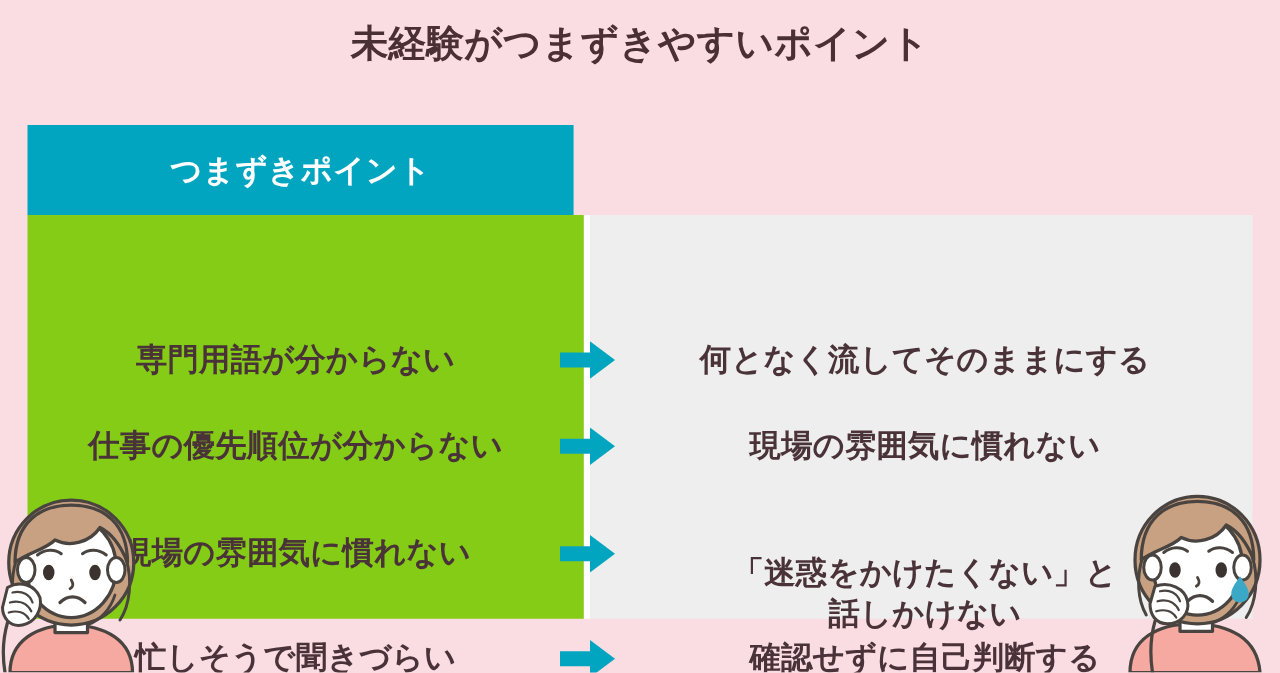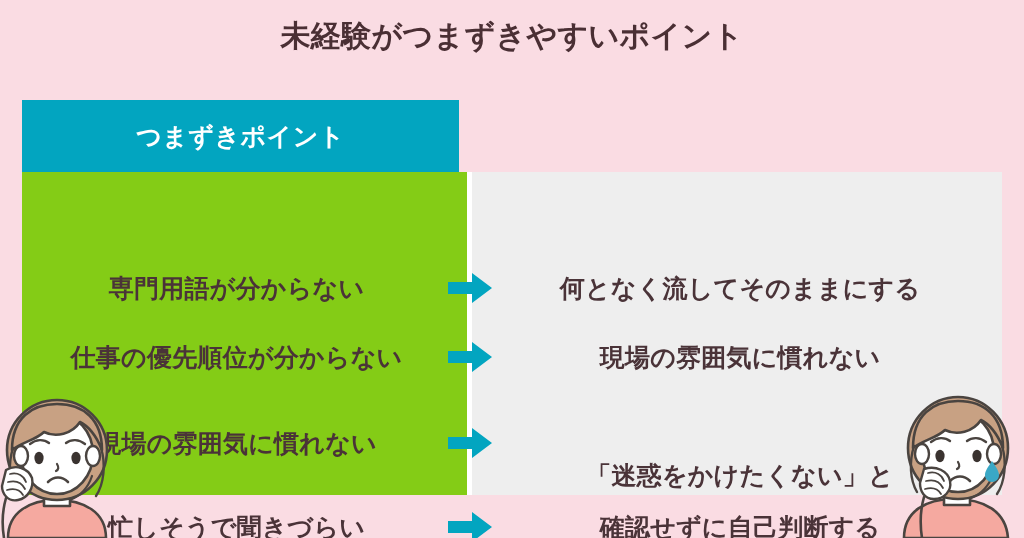--- a/index.html
+++ b/index.html
@@ -154,20 +154,21 @@
 
       <div class="body-col-right">
         <div class="cell right-cell" style="top:116px;">
           <span>何となく流してそのままにする</span>
         </div>
         <div class="cell right-cell" style="top:185px;">
           <span>現場の雰囲気に慣れない</span>
         </div>
         <div class="cell right-cell" style="top:271px;margin-top:32px;">
           <span>「迷惑をかけたくない」と</span>
+          <span class="line2">話しかけない</span>
         </div>
         <div class="cell right-cell" style="top:355px;">
           <span>確認せずに自己判断する</span>
         </div>
       </div>
 
       <svg class="arrow" style="left:448px; top:116px;" viewBox="0 0 44 30">
         <path d="M0 9 H24 V0 L44 15 L24 30 V21 H0 Z" fill="#02a5c0"></path>
       </svg>
       <svg class="arrow" style="left:448px; top:185px;" viewBox="0 0 44 30">

